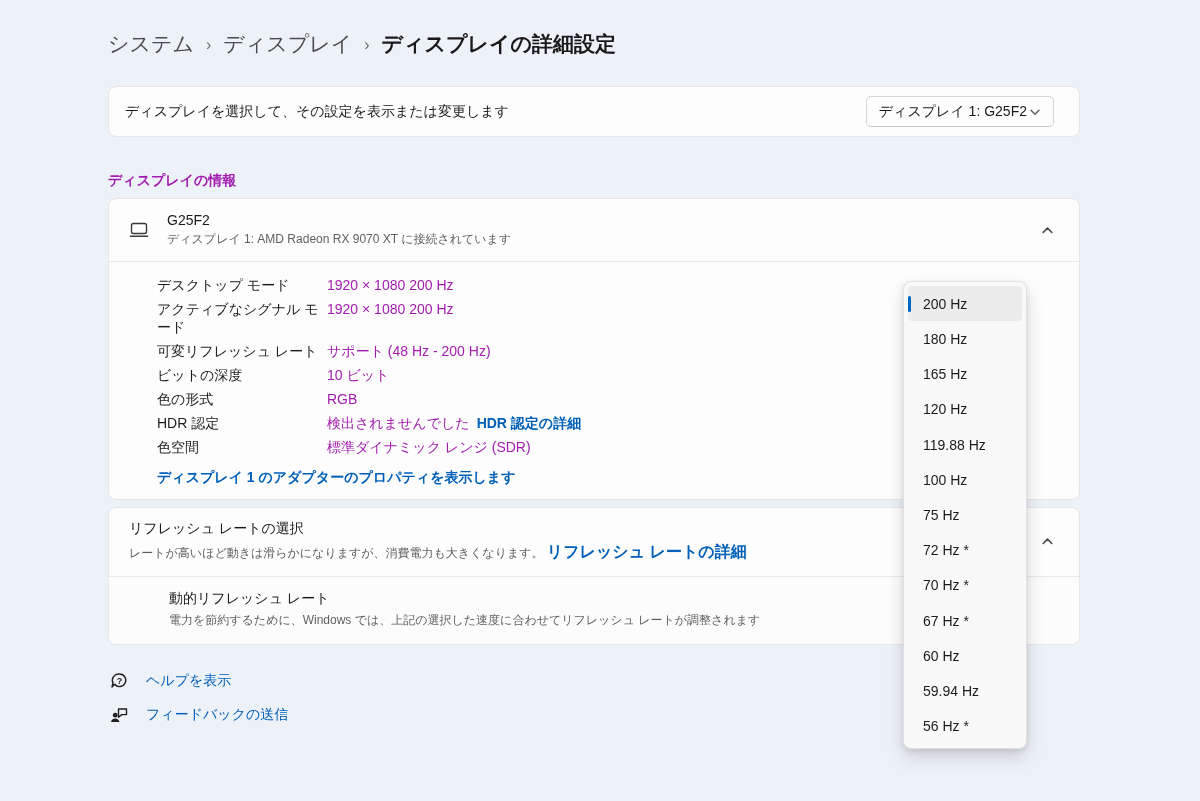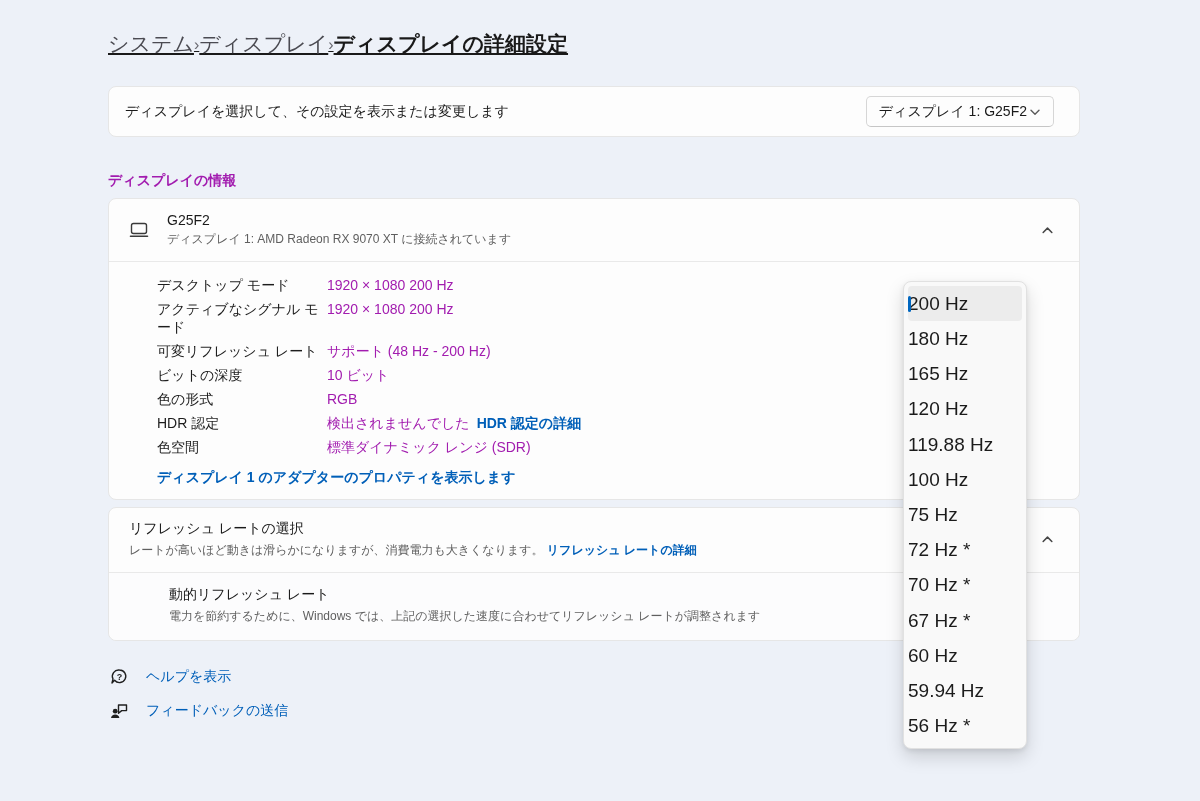--- a/index.html
+++ b/index.html
@@ -7,21 +7,21 @@
   body {
     background:#edf1f8;
     font-family:"Liberation Sans","DejaVu Sans",sans-serif;
     color:#1a1a1a;
     position:relative;
     overflow:hidden;
   }
   .content { position:absolute; left:108px; top:0; width:972px; }
 
   
-  .breadcrumb { margin-top:30px; display:flex; align-items:center; gap:0; font-size:21px;text-decoration:underline; }
+  .breadcrumb { margin-top:30px; display:flex; align-items:center; gap:12px; font-size:21px; }
   .crumb { color:#4b4b52; }
   .crumb-sep { color:#6b6b72; font-size:16px; padding-top:2px; }
   .crumb-current { color:#191919; font-weight:700; }
 
   
   .card {
     background:#fdfdfd;
     border:1px solid #e6e6e6;
     border-radius:8px;
   }
@@ -61,21 +61,21 @@
   .prop-value { color:#a21caf; }
   .inline-link, .prop-link { color:#005fb8; font-weight:700; cursor:pointer; }
   .prop-link { margin-left:7px; }
   .adapter-link { margin-top:9px; font-size:14px; color:#005fb8; font-weight:700; cursor:pointer; display:inline-block; }
 
   .refresh-card { margin-top:7px; }
   .exp-header { display:flex; align-items:center; padding:12px 25px 13px 20px;justify-content:center; }
   .exp-text { flex:1; }
   .exp-title { font-size:14px; color:#1a1a1a; }
   .exp-desc { font-size:12px; color:#5f5f5f; margin-top:4px; }
-  .exp-desc .inline-link { font-size:12px; }
+  .exp-desc .inline-link { font-size:16px; }
   .child-row { padding:13px 25px 15px 60px; background:#fcfcfd; border-radius:0 0 8px 8px; }
   .child-title { font-size:14px; color:#1a1a1a; }
   .child-desc { font-size:12px; color:#5f5f5f; margin-top:4px; }
 
   
   .footer { margin-top:26px; display:flex; flex-direction:column; gap:14px; }
   .footer-row { display:flex; align-items:center; gap:16px; }
   .footer-icon { width:22px; display:flex; justify-content:center; color:#1f1f1f; }
   .footer-link { font-size:14px; color:#005fb8; cursor:pointer; }
 
@@ -86,21 +86,22 @@
     border:1px solid #e1e1e1;
     border-radius:8px;
     box-shadow:0 8px 18px rgba(0,0,0,.15), 0 2px 5px rgba(0,0,0,.08);
     display:flex; flex-direction:column;
     padding:4px;
     z-index:10;
   }
   .fly-item {
     flex:1;
     display:flex; align-items:center;
-    font-size:19px; color:#1b1b1b;
+    padding-left:15px;
+    font-size:14px; color:#1b1b1b;
     border-radius:4px;
     position:relative;
     cursor:default;
   }
   .fly-item.selected { background:#ececec; }
   .pill {
     position:absolute; left:0; top:50%; transform:translateY(-50%);
     width:3px; height:16px; border-radius:2px;
     background:#0067c0;
   }

